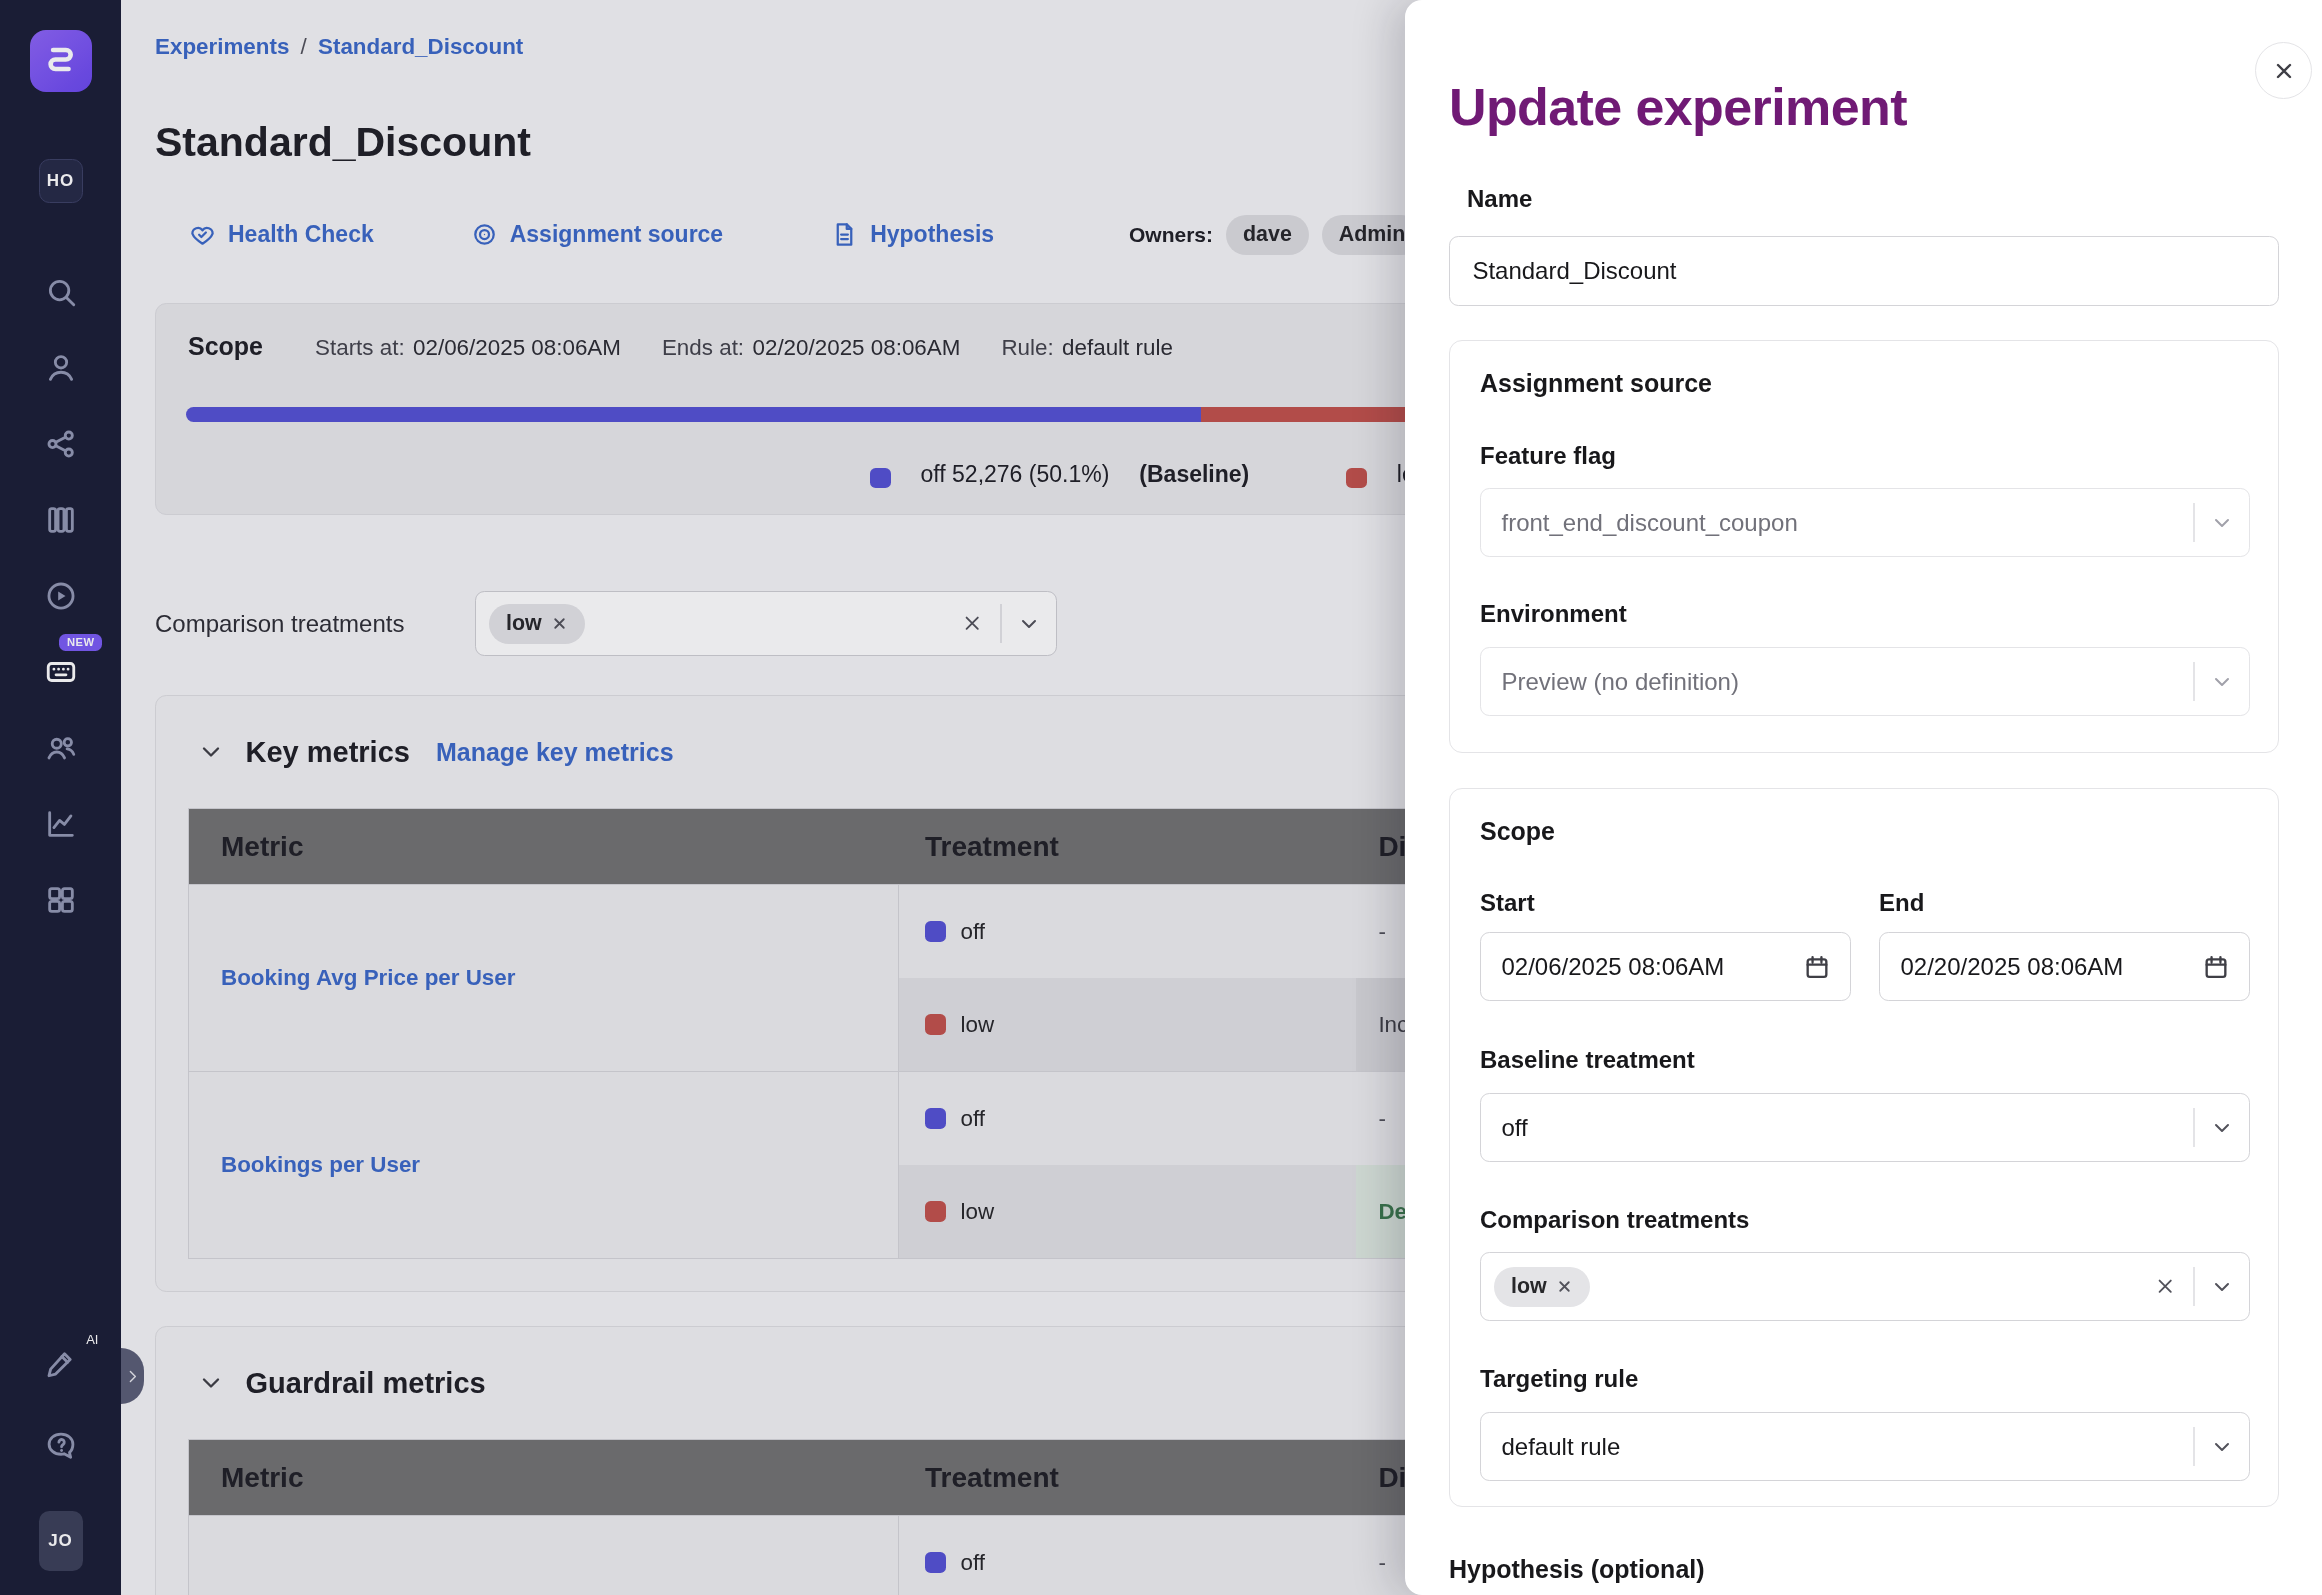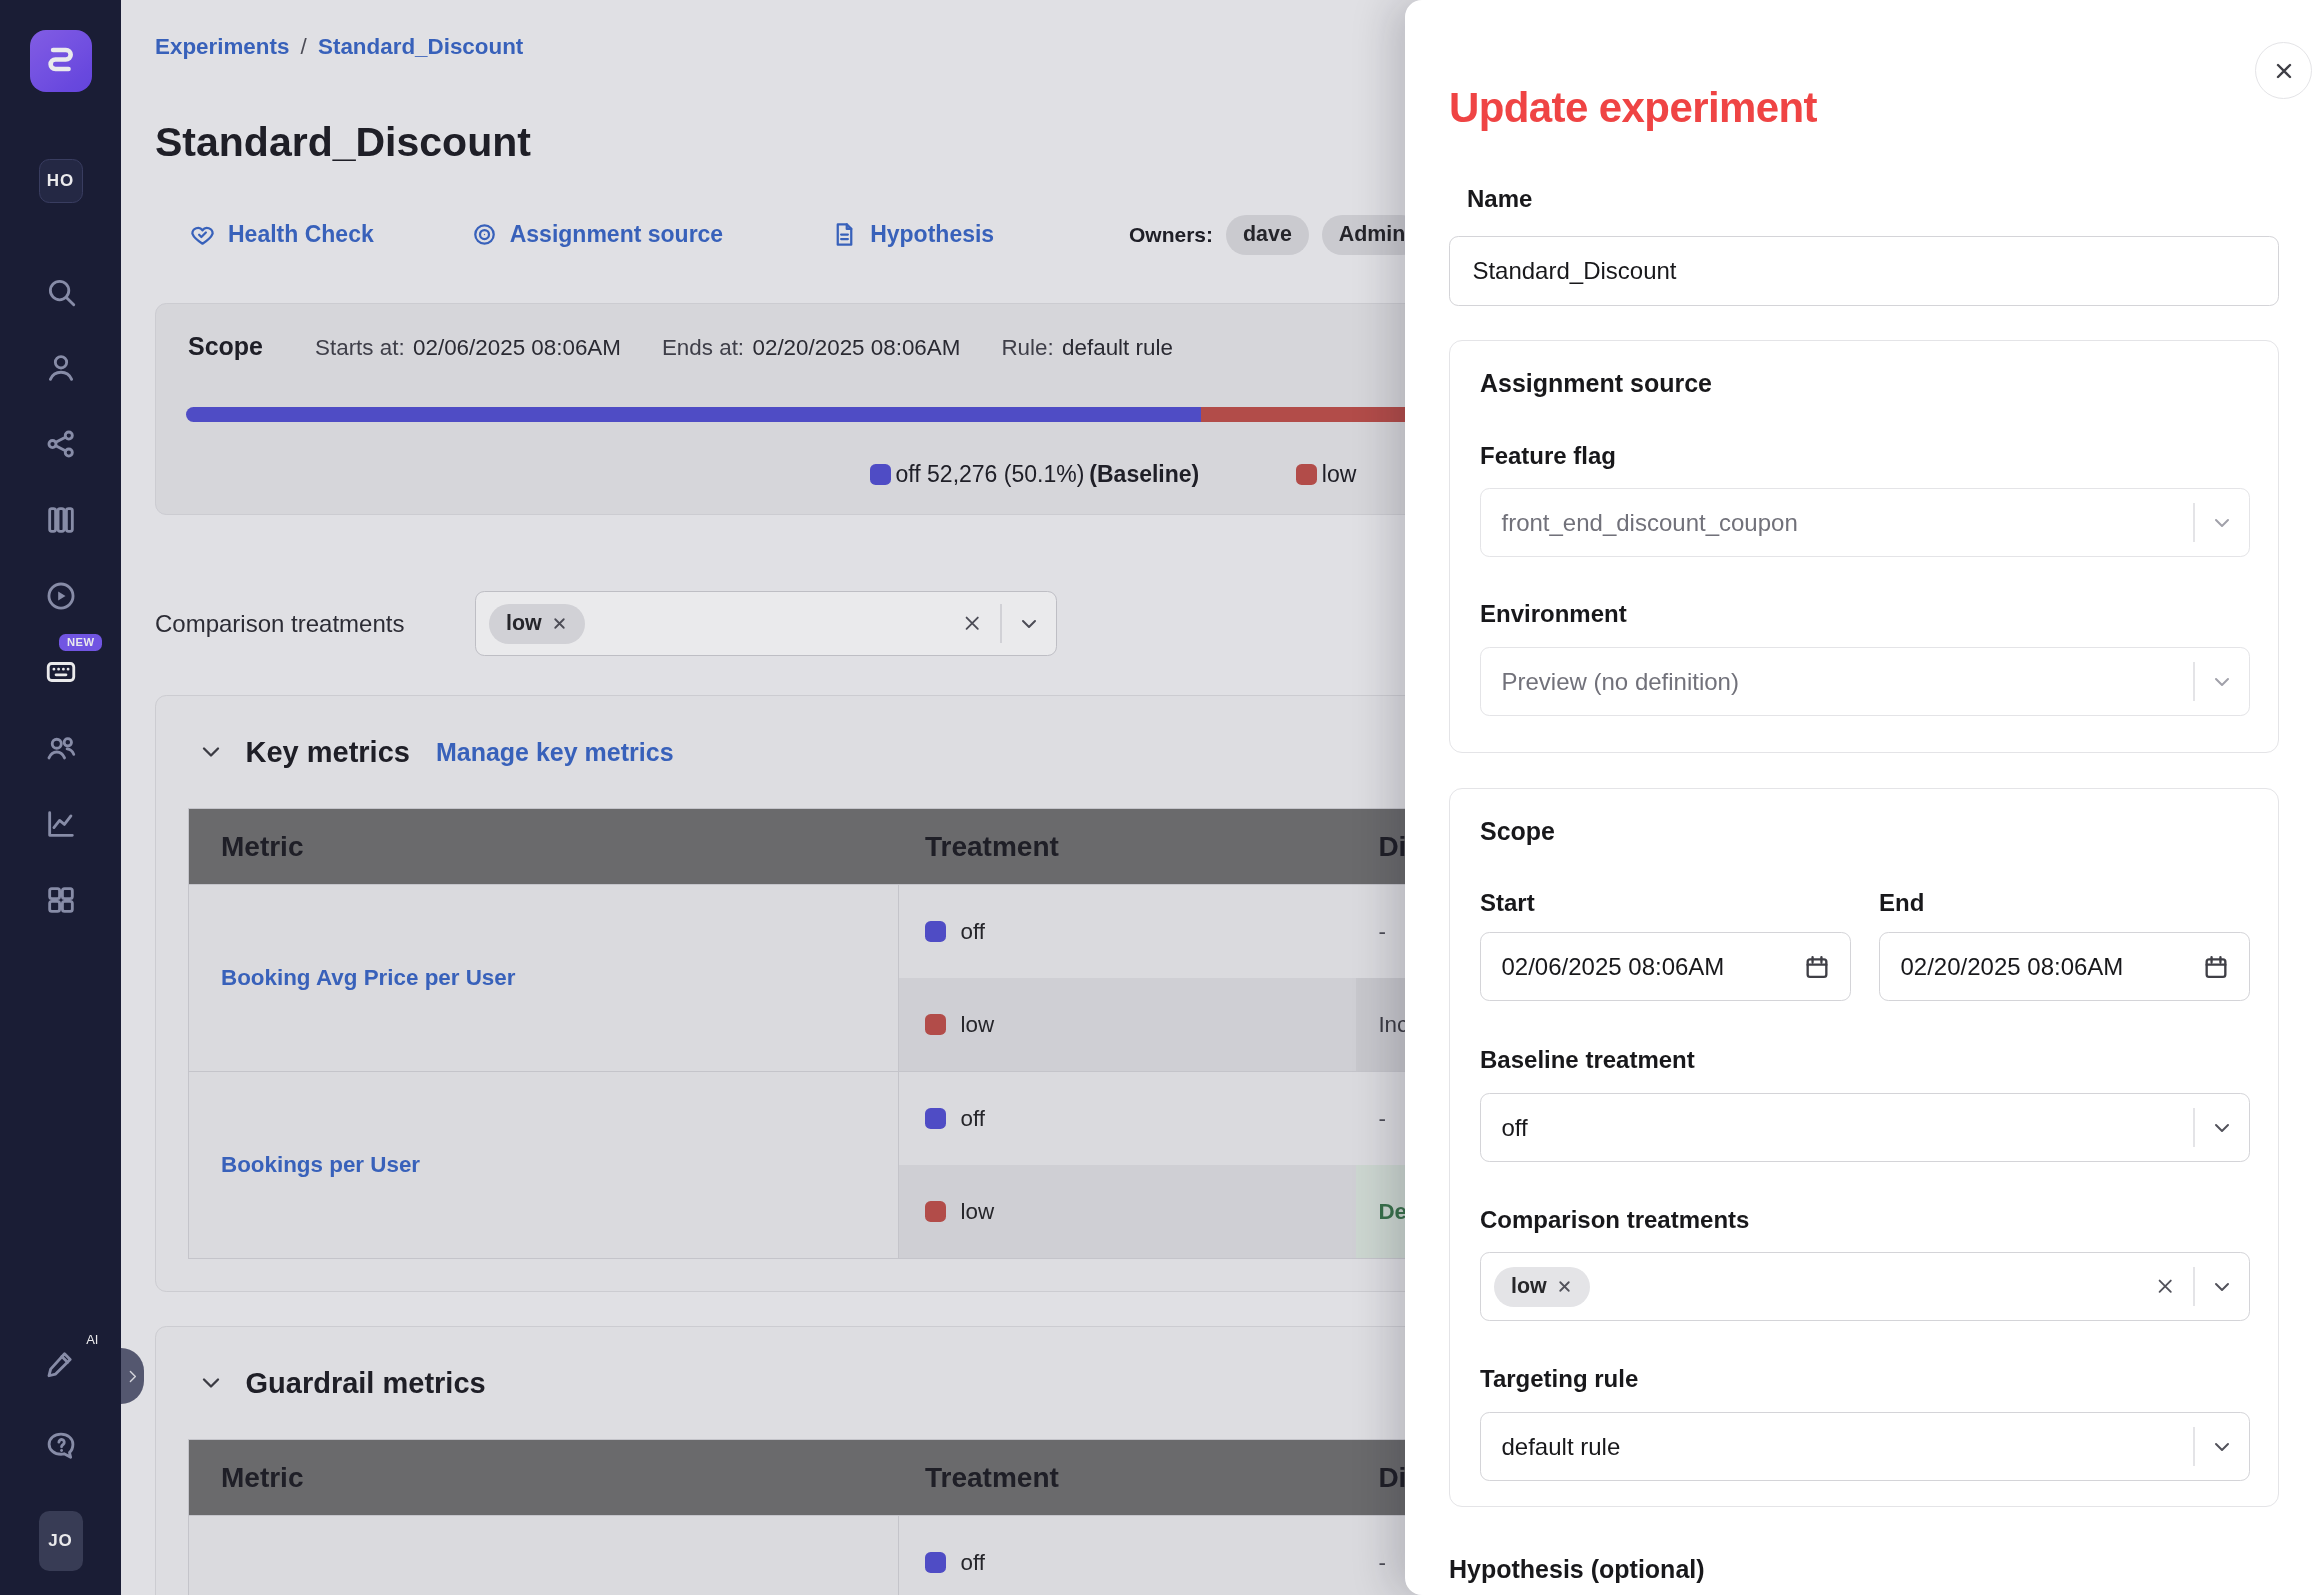--- a/index.html
+++ b/index.html
@@ -47,21 +47,21 @@
 
   .scope-box{position:absolute;left:34px;top:303px;width:2088px;height:212px;background:#e9e9ec;border:1.9px solid #dedee2;border-radius:11.2px}
   .scope-head{position:absolute;left:32px;top:28px;display:flex;align-items:baseline}
   .scope-title{font-size:25px;font-weight:800;color:#202027;margin-right:52px}
   .scope-item{font-size:22.4px;color:#44444c;margin-right:41px;display:flex;gap:8.4px}
   .scope-item .v{color:#2c2c33}
   .exposure{position:absolute;left:30px;right:30px;top:103px;height:15px;border-radius:8.4px;overflow:hidden;display:flex}
   .exposure .base{background:var(--indigo)}
   .exposure .cmpr{background:var(--red);flex:1}
   .legend{position:absolute;left:714px;top:157px;display:flex;align-items:center;font-size:23px;color:#202027}
-  .lgitem{display:flex;align-items:center;gap:5px}
+  .lgitem{display:flex;align-items:flex-end;gap:30px}
   .lg2{margin-left:97px}
   .swatch{width:20.5px;height:20.5px;border-radius:5.6px;flex:none}
   .swatch.off{background:var(--indigo)}
   .swatch.low{background:var(--red)}
   .legend b{font-weight:800}
 
   .cmp{position:absolute;left:34px;top:591px;height:65px;width:1305px}
   .cmp-label{position:absolute;left:0;top:0;height:65px;display:flex;align-items:center;font-size:24px;color:#2f2f36}
   .cmp-select{position:absolute;left:320px;top:0;width:582px;height:65px;background:#fff;border:1.9px solid #cfcfd4;border-radius:9.3px;display:flex;align-items:center;padding-left:13px;cursor:pointer}
   .ctrls{margin-left:auto;display:flex;align-items:center;height:100%}
@@ -89,21 +89,21 @@
   .dcell{display:flex;align-items:center;padding-left:22.4px;font-size:22.4px;color:#52525b;white-space:nowrap;overflow:hidden}
   .dcell.inconclusive{background:#d9d9dc;color:#3f3f46}
   .dcell.desirable{background:#dfe9e1;color:var(--green);font-weight:700}
 
   .overlay{position:absolute;inset:0;background:rgba(24,24,40,.09);z-index:40;pointer-events:none}
 
   
   .panel{position:absolute;left:1405px;top:0;width:917px;height:1595px;background:#fff;z-index:60;border-radius:17px 0 0 17px;box-shadow:-13px 0 41px rgba(16,16,32,.18)}
   .close-btn{position:absolute;left:850px;top:42px;width:57px;height:57px;border:1.9px solid var(--border-lt);border-radius:50%;background:#fff;color:#3f3f46;display:flex;align-items:center;justify-content:center;cursor:pointer}
   .close-btn svg{width:24px;height:24px}
-  .panel-title{position:absolute;left:44px;top:84px;font-size:42px;font-weight:700;color:#ef4444;letter-spacing:-0.6px}
+  .panel-title{position:absolute;left:44px;top:77px;font-size:52px;font-weight:700;color:#701a75;letter-spacing:-0.6px}
   .plabel{position:absolute;font-size:24px;font-weight:700;color:var(--ink)}
   .name-input{position:absolute;left:44px;top:236px;width:830px;height:70px;border:1.9px solid var(--border);border-radius:9.3px;padding:0 22.4px;font-size:24px;color:var(--ink);background:#fff;font-family:inherit;outline:none}
   .pcard{position:absolute;left:44px;width:830px;border:1.9px solid var(--border-lt);border-radius:13px;background:#fff}
   .pcard.assignment{top:340px;height:413px}
   .pcard.scopecard{top:788px;height:719px}
   .pcard-title{position:absolute;left:30px;top:28px;font-size:25px;font-weight:700;color:var(--ink)}
   .sel{position:absolute;height:69px;background:#fff;border:1.9px solid var(--border);border-radius:9.3px;display:flex;align-items:center;padding-left:20.5px;font-size:24px;color:var(--ink);cursor:pointer}
   .sel.disabled{border-color:var(--border-lt);color:var(--muted);cursor:default}
   .sel.disabled .chev{color:#a1a1aa}
   .sel.multi{padding-left:13px}

